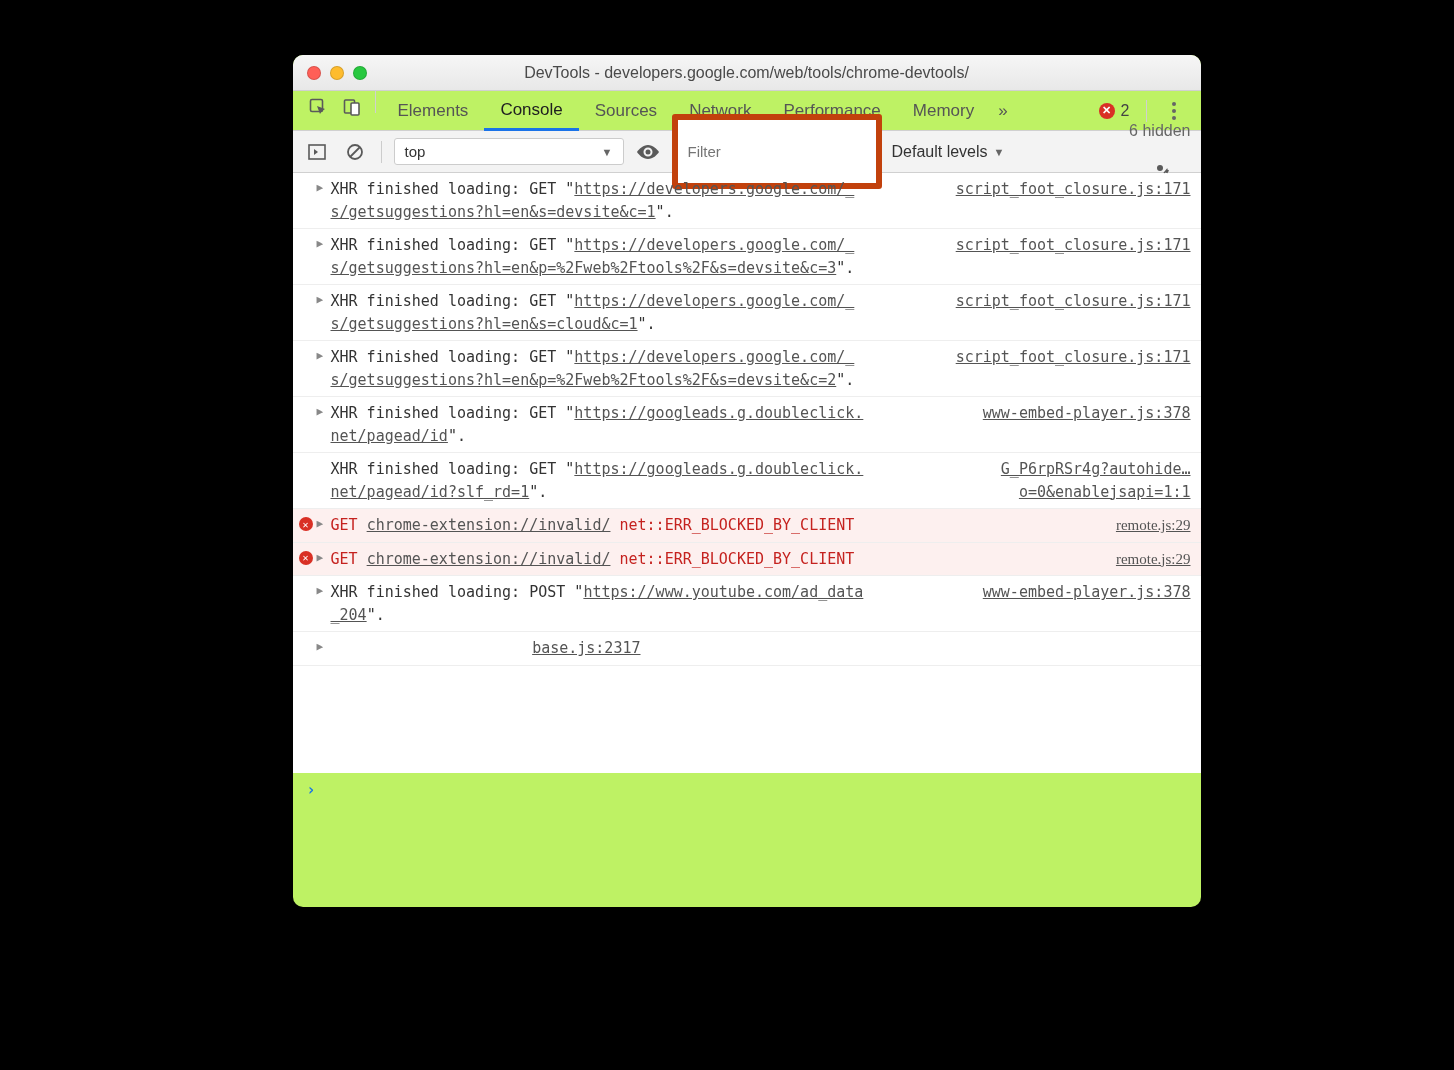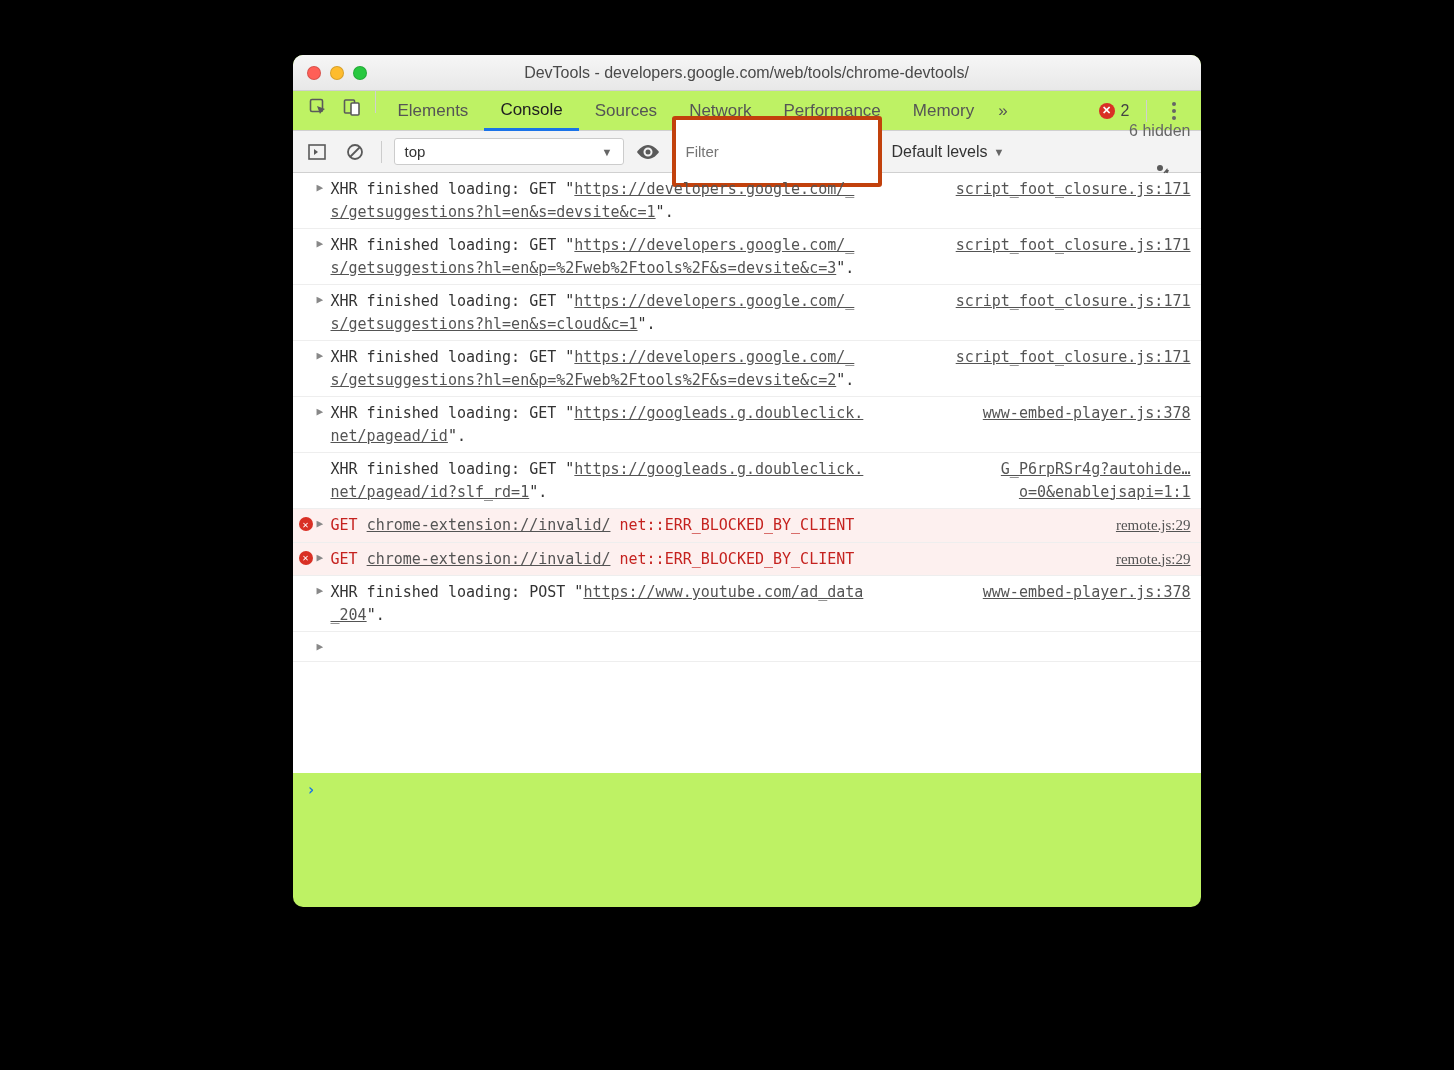--- a/index.html
+++ b/index.html
@@ -119,21 +119,21 @@
   padding: 4px 10px;
   width: 230px;
   display:flex;
   justify-content:space-between;
   align-items:center;
   color:#333;
   font-size:15px;
 }
 .filter-input {
   background:#fff;
-  border:4px solid #c2410c;
+  border:6px solid #c2410c;
   border-radius:3px;
   padding:23px 10px;
   width:210px;
   font-size:15px;
   color:#333;
 }
 .level-select {
   color:#333;
   display:flex;
   align-items:center;
@@ -357,18 +357,19 @@
         </div>
         <div class="log-row">
           <div class="log-icon"></div>
           <div class="caret">▶</div>
           <div class="log-msg"><span>XHR finished loading: POST "</span><span class="urllink">https://www.youtube.com/ad_data_204</span><span>".</span></div>
           <div class="log-src">www-embed-player.js:378</div>
         </div>
         <div class="log-row">
           <div class="log-icon"></div>
           <div class="caret">▶</div>
+          <div class="log-src">base.js:2317</div>
         </div>
       </div>
     <div class="prompt-row">›</div>
   </div>
 
 </div>
 
 </body></html>

